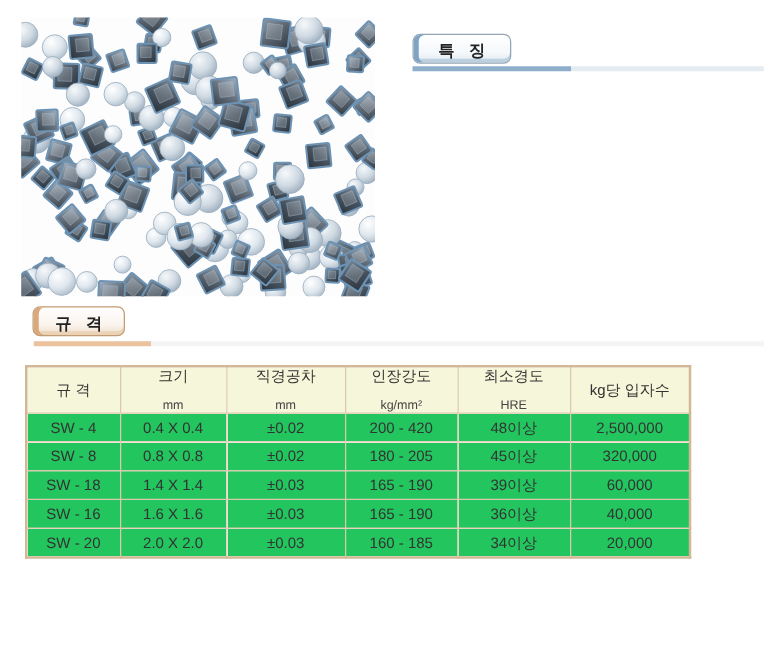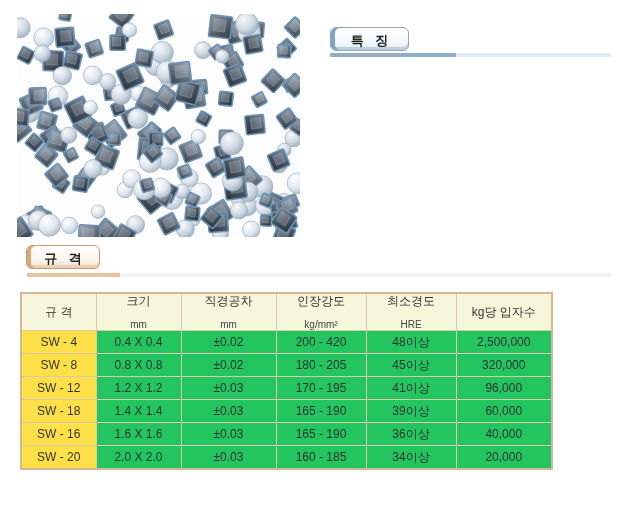--- a/index.html
+++ b/index.html
@@ -56,21 +56,21 @@
     border:2px solid #D2B894;
   }
   table.spec th, table.spec td {
     border:1px solid #DCC8AC; text-align:center;
     font-size:12px; color:#333333; padding:0; overflow:hidden;
   }
   table.spec thead th { background:#F6F6DA; height:34px; font-weight:normal; vertical-align:middle; }
   .h-label { font-size:12px; line-height:14px; }
   .h-unit  { font-size:10px; line-height:11px; color:#444444;margin-top:11px; }
   table.spec tbody td { height:22px; background:#22c55e; }
-  table.spec tbody td.c0 { background:#fde047;margin-top:41px; }
+  table.spec tbody td.c0 { background:#22c55e;margin-top:41px; }
 </style>
 </head>
 <body>
 
 <div class="page">
 
   <svg id="photo" class="photo" viewBox="0 0 283 223" xmlns="http://www.w3.org/2000/svg">
     <defs>
       <linearGradient id="gq1" x1="0" y1="0" x2="1" y2="1">
         <stop offset="0" stop-color="#8d99a6"></stop>
@@ -633,28 +633,20 @@
         </tr>
         <tr>
           <td class="c0">SW - 8</td>
           <td>0.8 X 0.8</td>
           <td>±0.02</td>
           <td>180 - 205</td>
           <td>45이상</td>
           <td>320,000</td>
         </tr>
         <tr>
-          <td class="c0">SW - 12</td>
-          <td>1.2 X 1.2</td>
-          <td>±0.03</td>
-          <td>170 - 195</td>
-          <td>41이상</td>
-          <td>96,000</td>
-        </tr>
-        <tr>
           <td class="c0">SW - 18</td>
           <td>1.4 X 1.4</td>
           <td>±0.03</td>
           <td>165 - 190</td>
           <td>39이상</td>
           <td>60,000</td>
         </tr>
         <tr>
           <td class="c0">SW - 16</td>
           <td>1.6 X 1.6</td>

